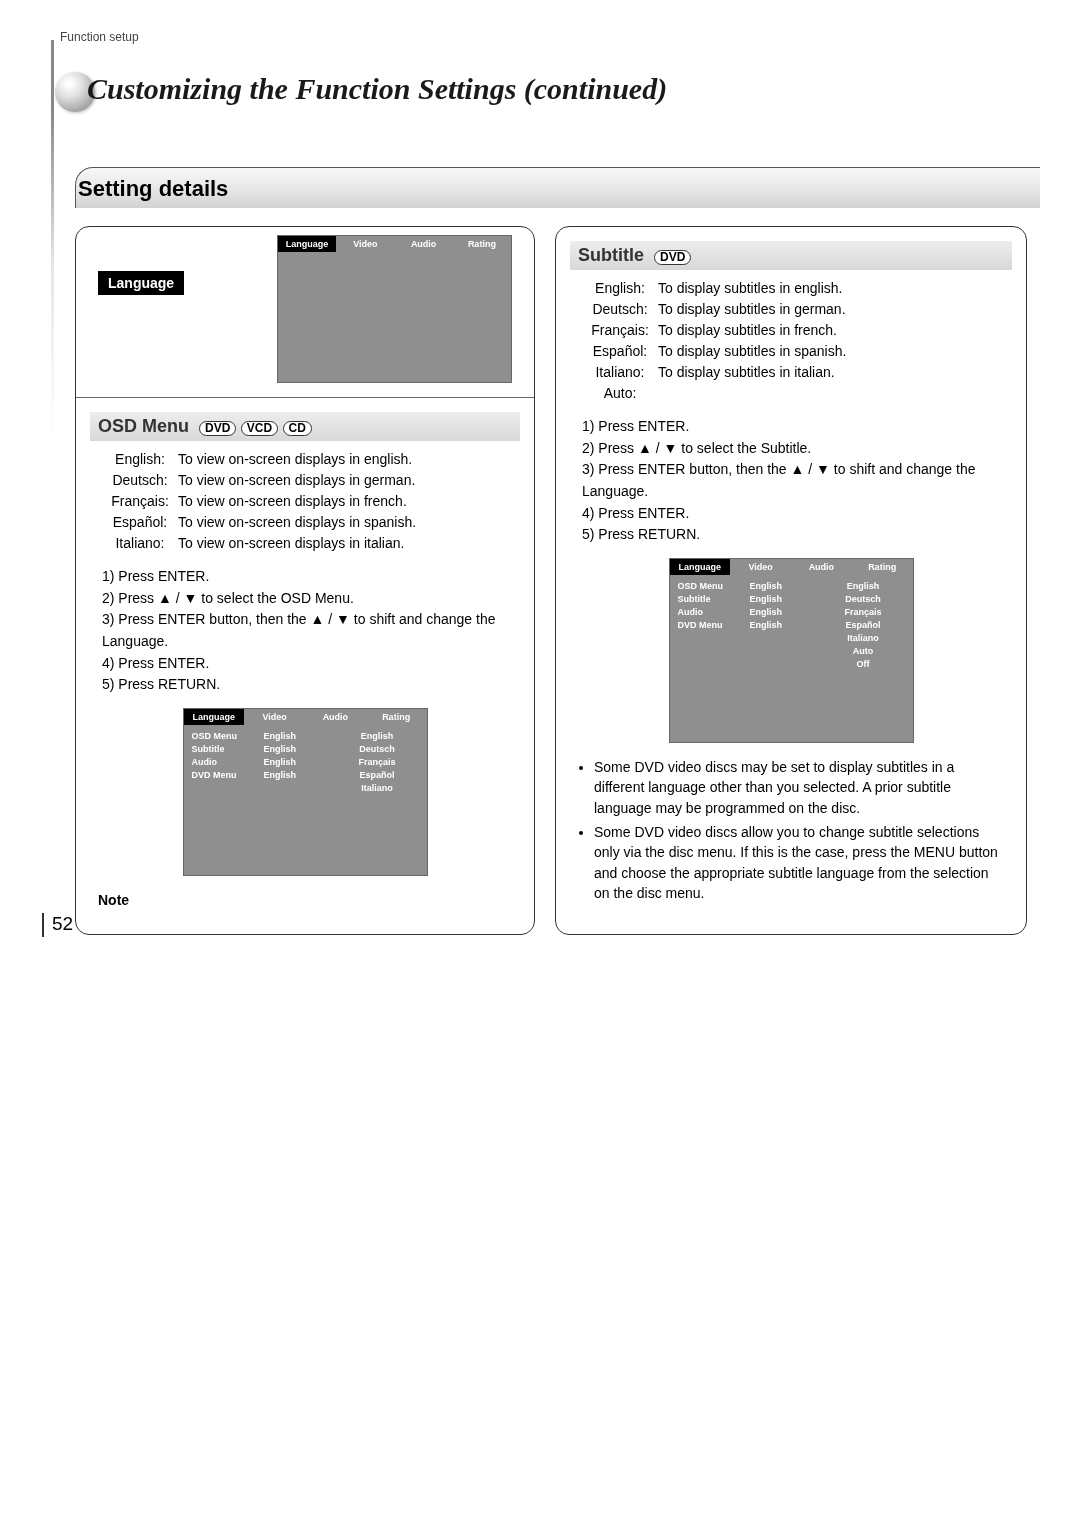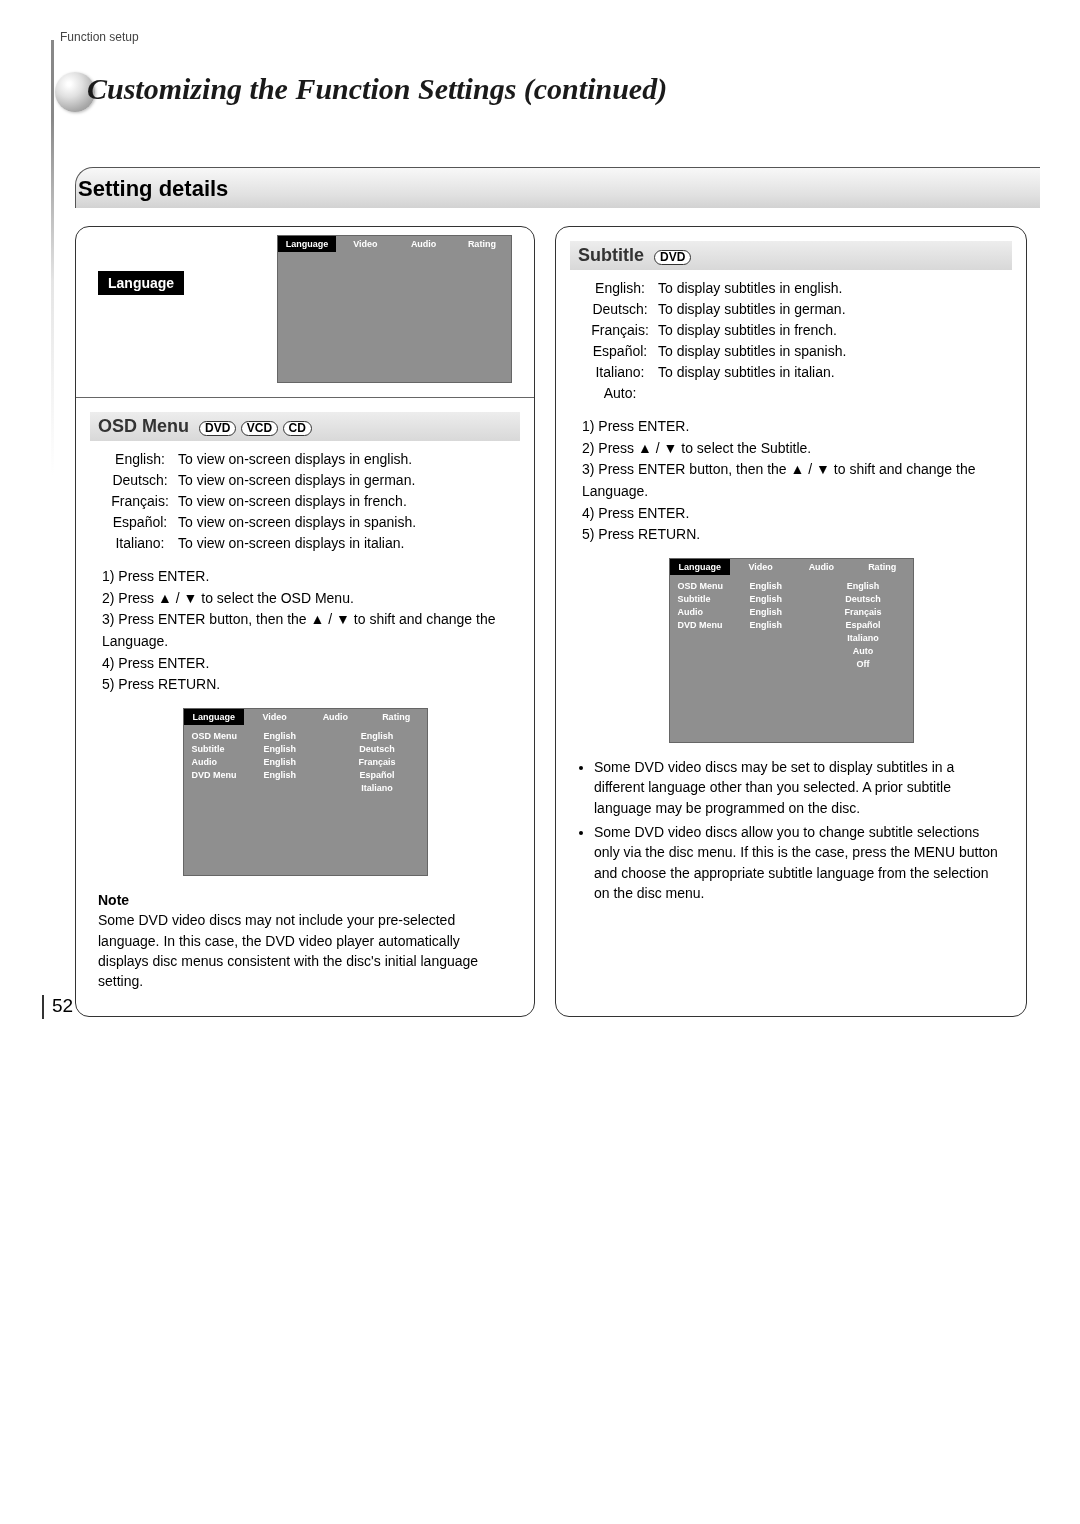--- a/index.html
+++ b/index.html
@@ -212,21 +212,20 @@
             <span>Deutsch</span>
             <span>Français</span>
             <span>Español</span>
             <span>Italiano</span>
           </div>
         </div>
       </div>
 
       <div class="note-block">
         <div class="note-title">Note</div>
-        <div>Some DVD video discs may not include your pre-selected language. In this case, the DVD video player automatically displays disc menus consistent with the disc's initial language setting.</div>
       </div>
     </div>
 
     <div class="panel right">
       <div class="subheading-bar" style="margin-top:-4px;">
         <span class="subheading">Subtitle</span>
         <span>
           <span class="disc-badge">DVD</span>
         </span>
       </div>

